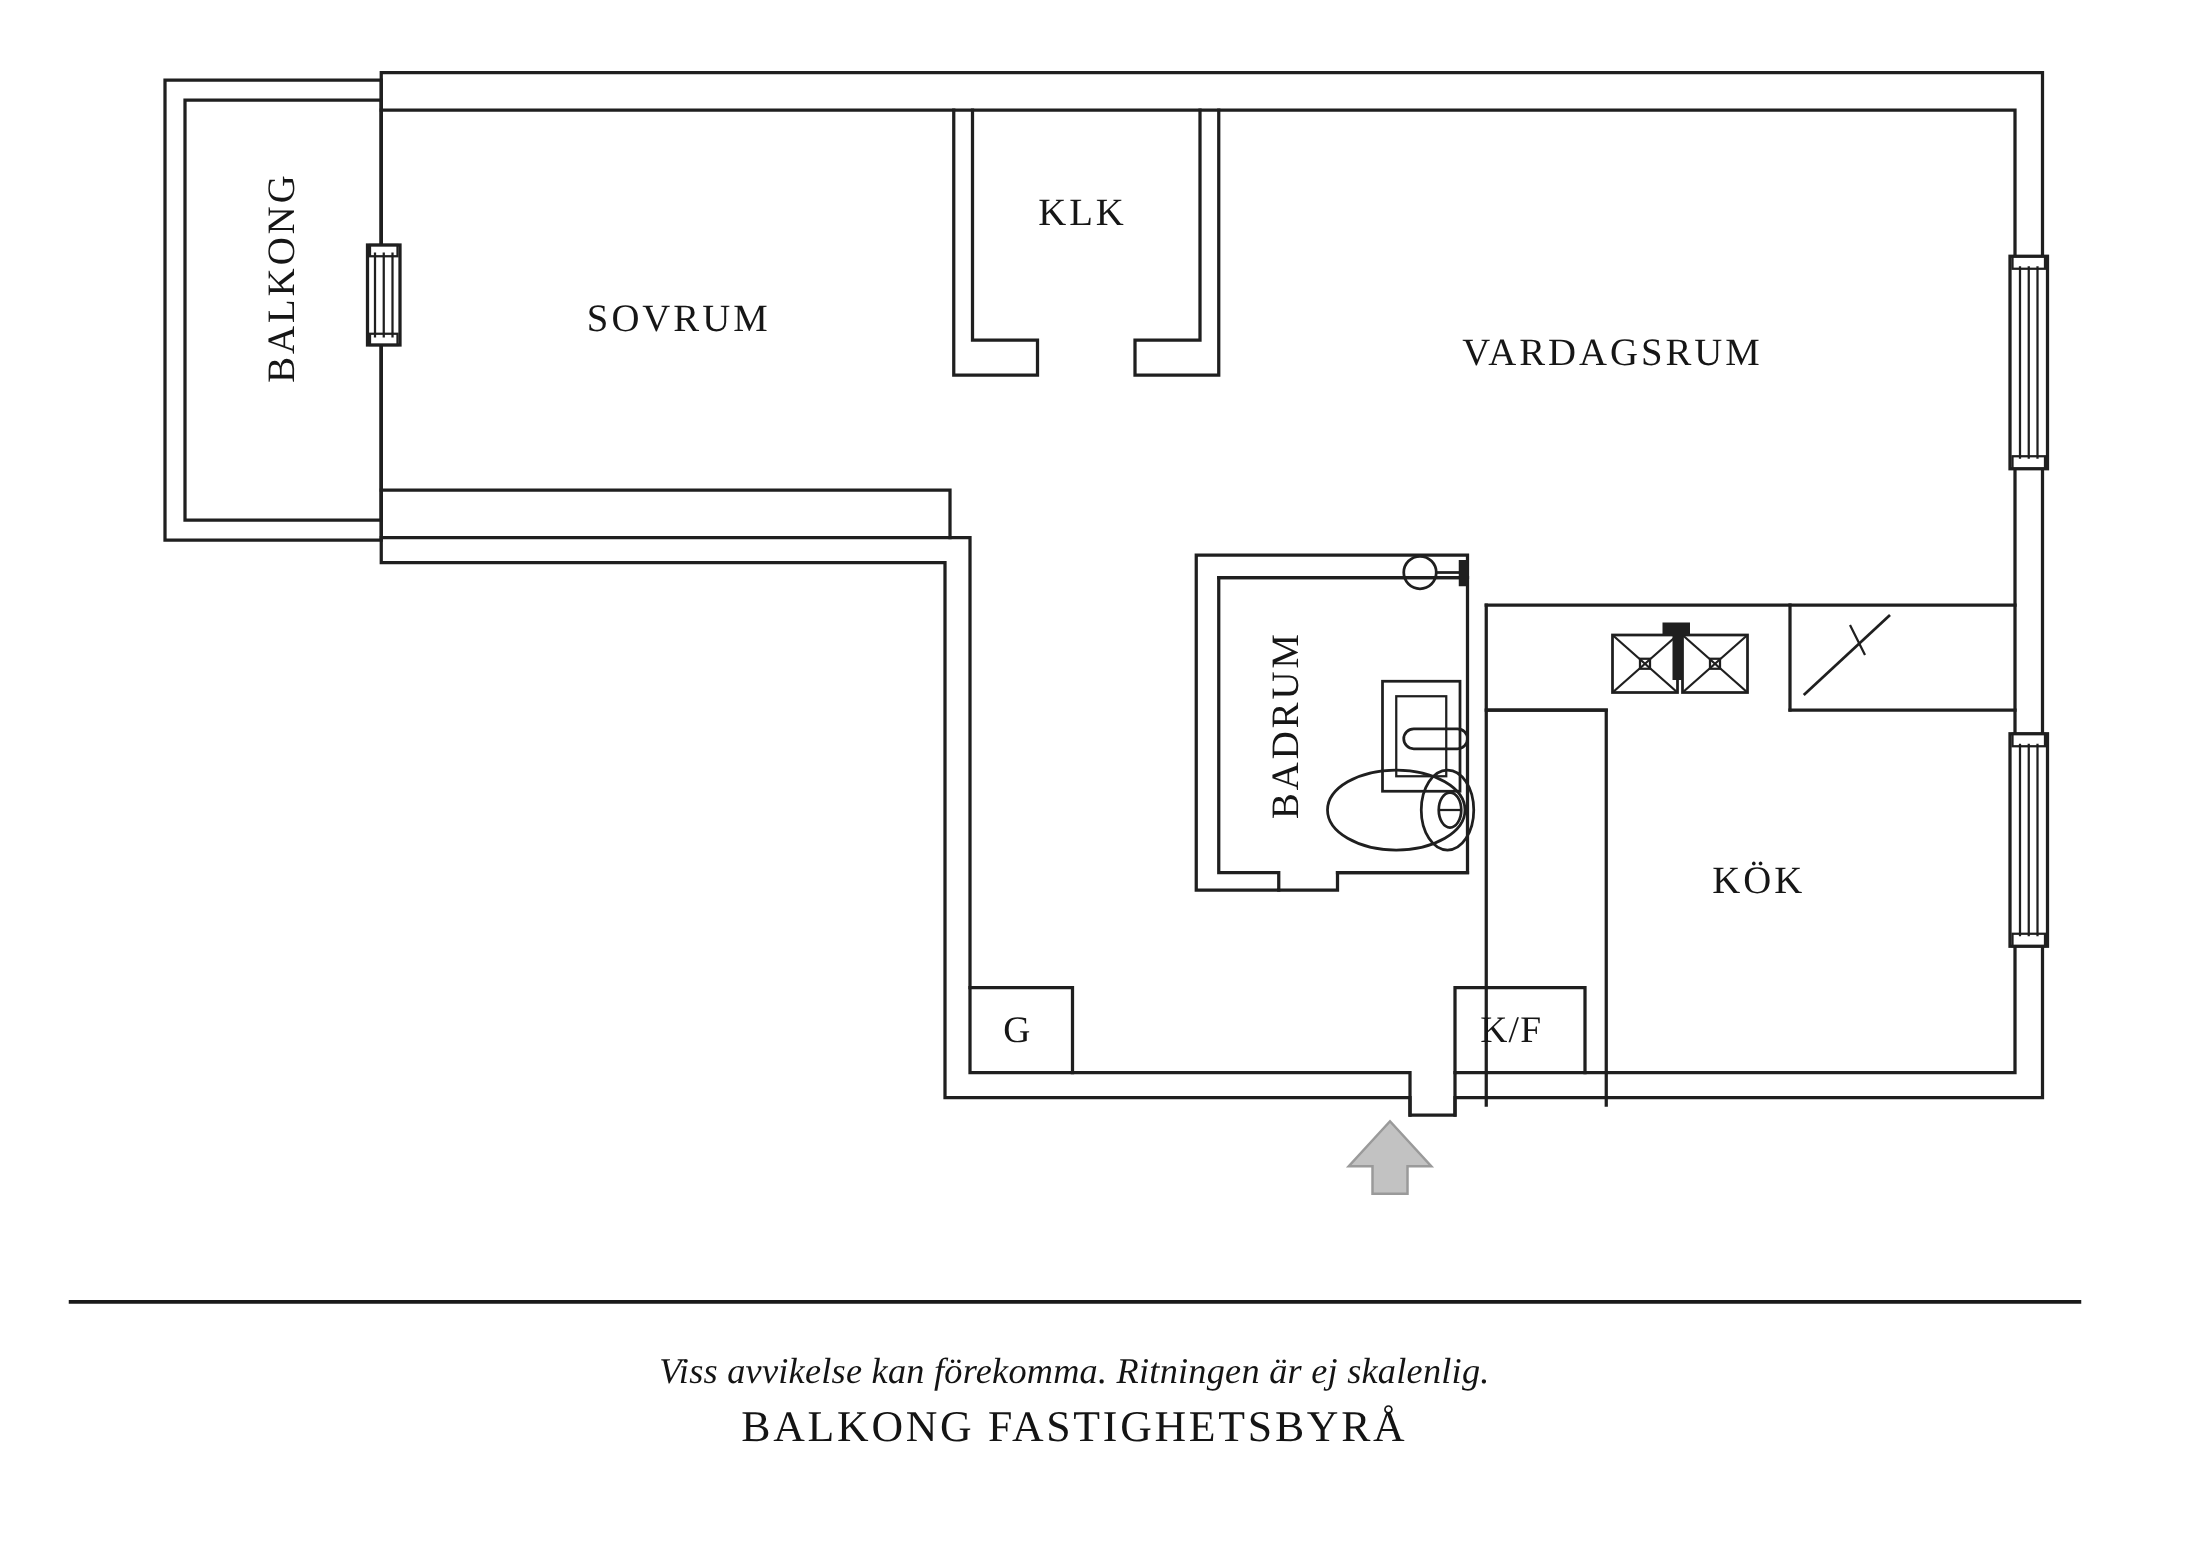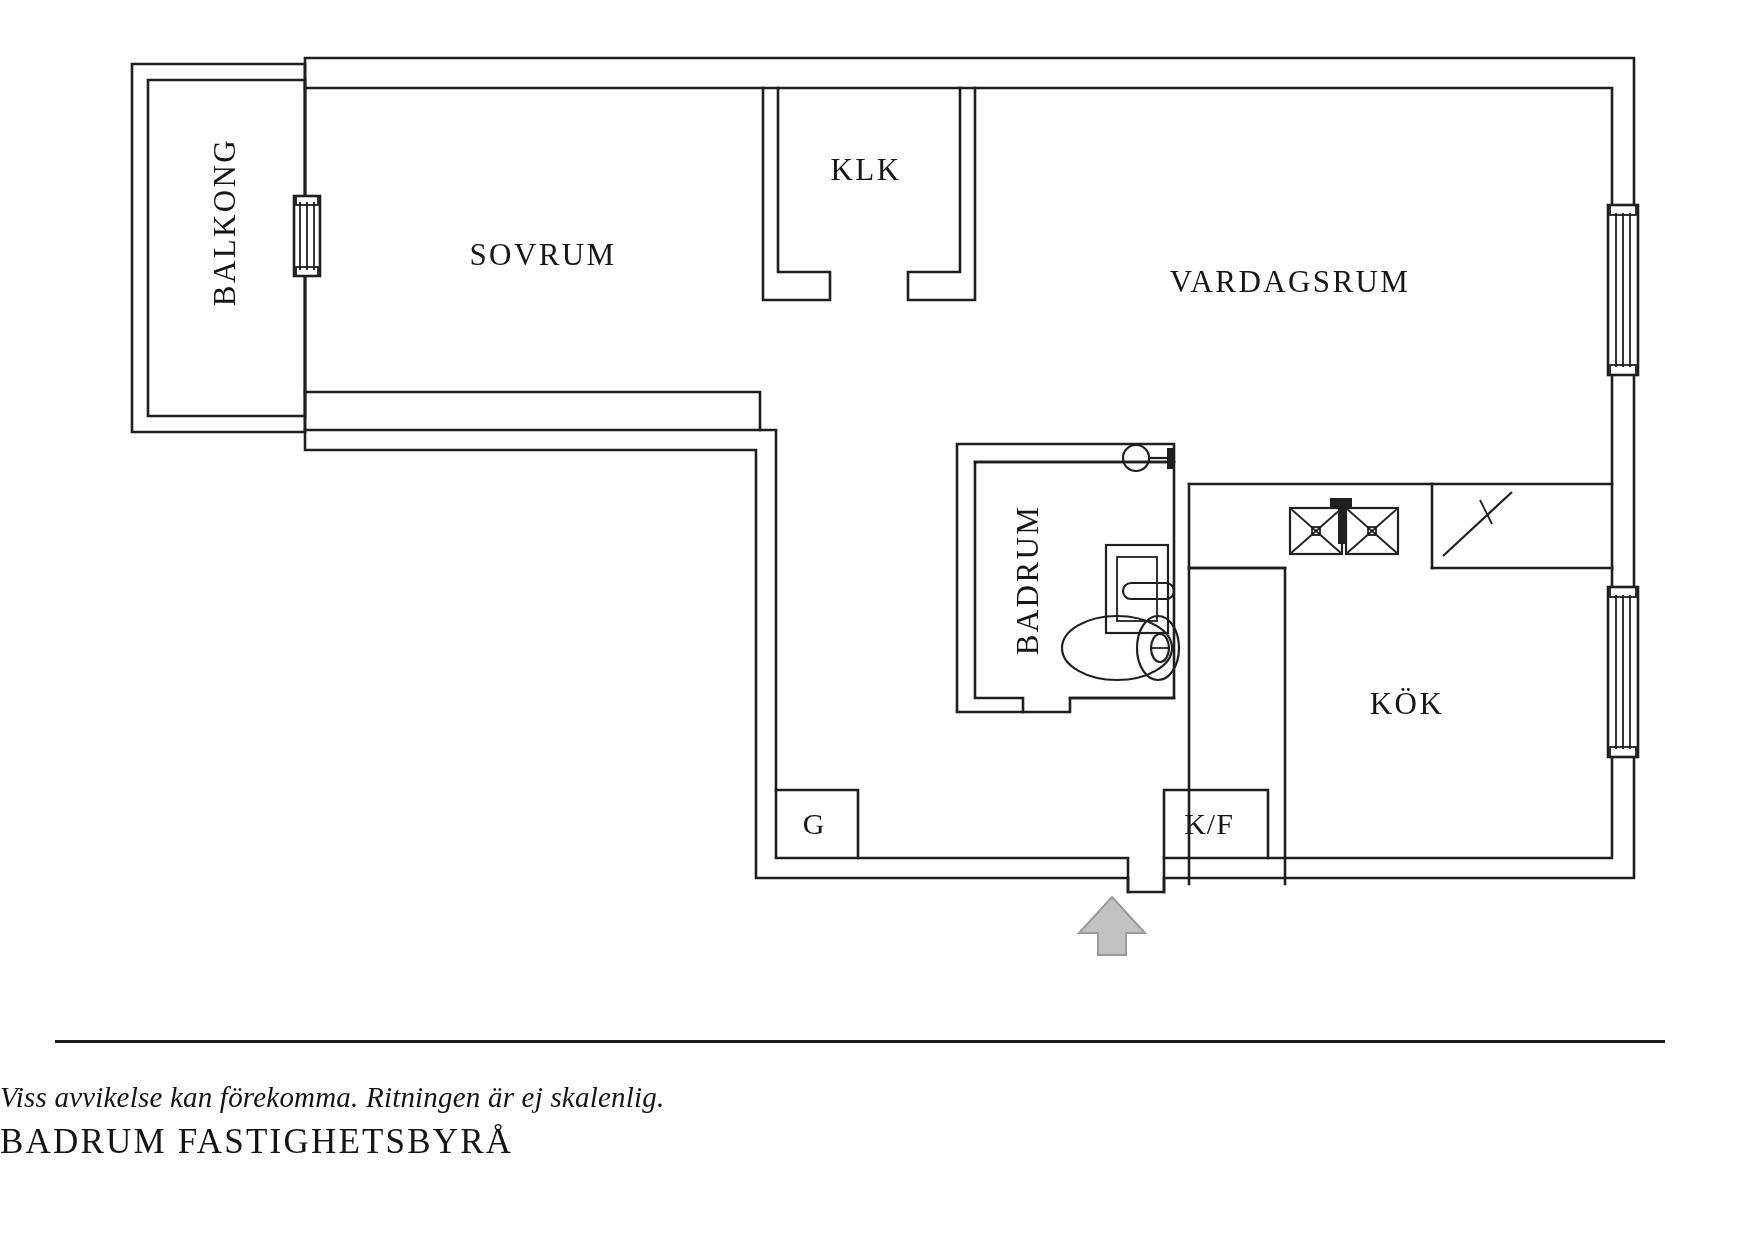--- a/index.html
+++ b/index.html
@@ -75,20 +75,21 @@
     fill: #c2c2c2;
     stroke: #9a9a9a;
     stroke-width: 2;
     stroke-linejoin: miter;
   }
   #footer-block {
     position: absolute;
     left: 0;
     top: 1040px;
     width: 1719px;
+    text-align: center;
   }
   #footer-rule {
     width: 1610px;
     height: 0;
     margin: 0 auto 38px auto;
     border-top: 3px solid #1a1a1a;
   }
   #footer-note {
     font-family: "Liberation Serif", serif;
     font-style: italic;
@@ -234,14 +235,14 @@
     <text class="room-label-small" x="814" y="827">G</text>
 
     <text class="room-label-small" x="1209" y="827">K/F</text>
 
   </svg>
 </div>
 
 <div id="footer-block">
   <div id="footer-rule"></div>
   <p id="footer-note">Viss avvikelse kan förekomma. Ritningen är ej skalenlig.</p>
-  <p id="footer-brand">BADRUM FASTIGHETSBYRÅ</p>
+  <p id="footer-brand">BALKONG FASTIGHETSBYRÅ</p>
 </div>
 
 </body></html>

